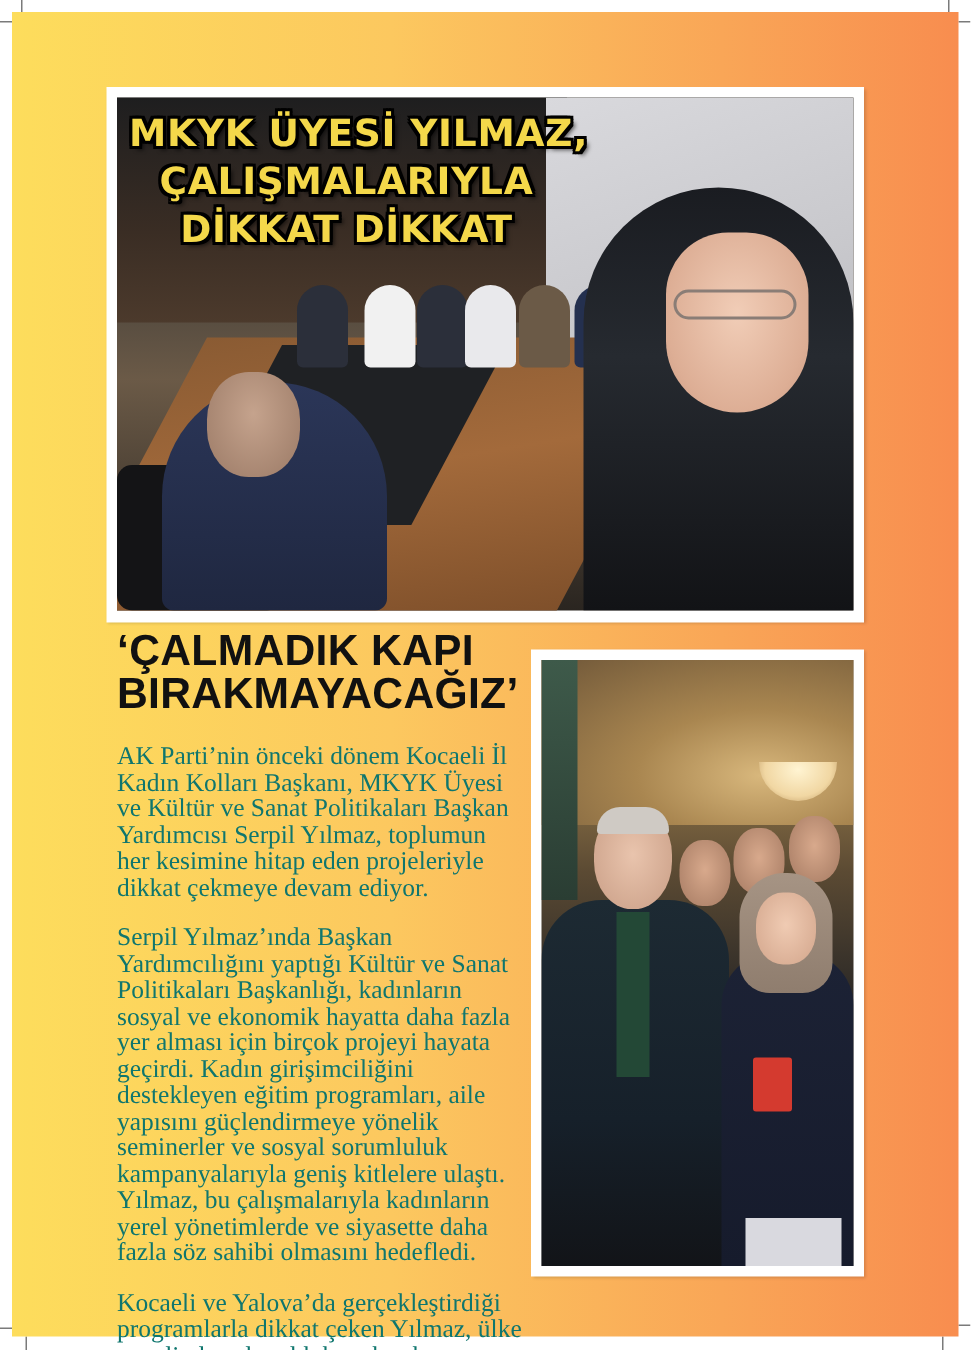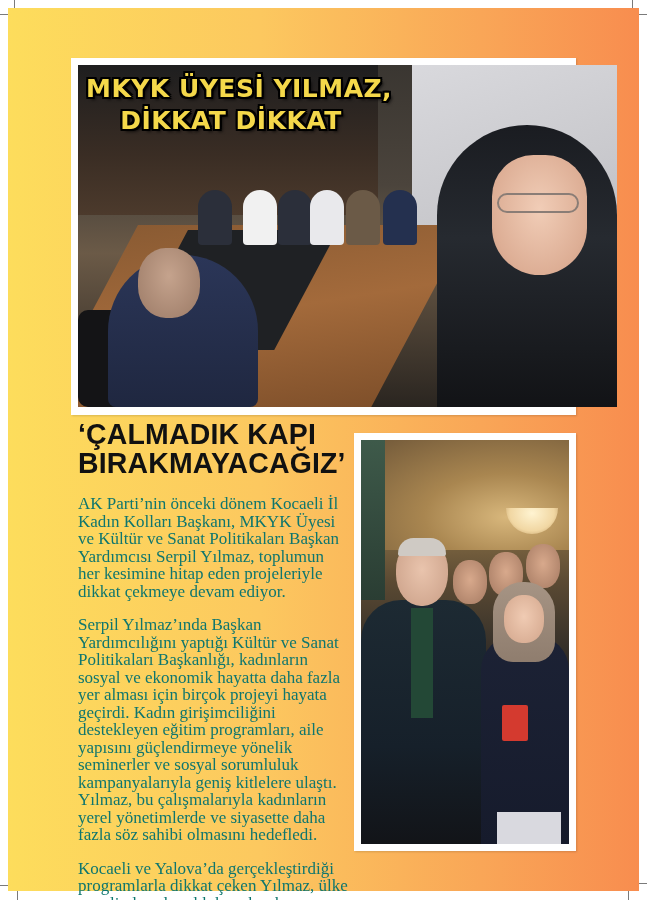--- a/index.html
+++ b/index.html
@@ -14,21 +14,21 @@
       background: linear-gradient(90deg, #fddd5c 0%, #fcc85f 40%, #f9a657 75%, #f88d4f 100%);
     }
     .frame {
       position: absolute; background: #ffffff;
       box-shadow: 1px 1px 2px rgba(0,0,0,0.15);
     }
     .photo { position: absolute; overflow: hidden; }
 
     
     #photo-top { left: 78px; top: 65px; width: 491px; height: 342px;
-      background: linear-gradient(180deg, #3a3631 0%, #4b443c 35%, #6b5a47 55%, #2a2520 100%); padding-left: 48px; }
+      background: linear-gradient(180deg, #3a3631 0%, #4b443c 35%, #6b5a47 55%, #2a2520 100%); }
     .wall-right { position: absolute; right: 0; top: 0; width: 205px; height: 210px;
       background: linear-gradient(160deg, #d9d9dd 0%, #c8c8cc 60%, #b9b9bd 100%); }
     .wall-panel { position: absolute; left: 0; top: 0; width: 300px; height: 150px;
       background: linear-gradient(180deg, #1e1e1f 0%, #3a2d24 60%, #4c3a2c 100%); }
     .table-top { position: absolute; left: 60px; top: 160px; width: 330px; height: 200px;
       background: linear-gradient(170deg, #8a5b33 0%, #a36a3b 45%, #7a4c28 100%);
       transform: skewX(-28deg); transform-origin: top left; }
     .table-inlay { position: absolute; left: 110px; top: 165px; width: 150px; height: 120px;
       background: #1f2124; transform: skewX(-28deg); transform-origin: top left; }
     .person { position: absolute; border-radius: 50% 50% 8px 8px; }
@@ -130,20 +130,21 @@
   <div class="person p-row" style="left:268px;background:#6b5a47;"></div>
   <div class="person p-row" style="left:305px;background:#24304f;"></div>
   <div class="person p-seat"></div>
   <div class="person p-man-front"></div>
   <div class="person p-man-head"></div>
   <div class="person p-woman-big"></div>
   <div class="p-woman-face"></div>
   <div class="p-glasses"></div>
   <div class="headline">
     <div>MKYK ÜYESİ YILMAZ,</div>
+    <div>ÇALIŞMALARIYLA</div>
     <div>DİKKAT DİKKAT</div>
   </div>
 </div>
 
 <div class="section-title">
   <div>‘ÇALMADIK KAPI</div>
   <div>BIRAKMAYACAĞIZ’</div>
 </div>
 
 <div class="body-text">

